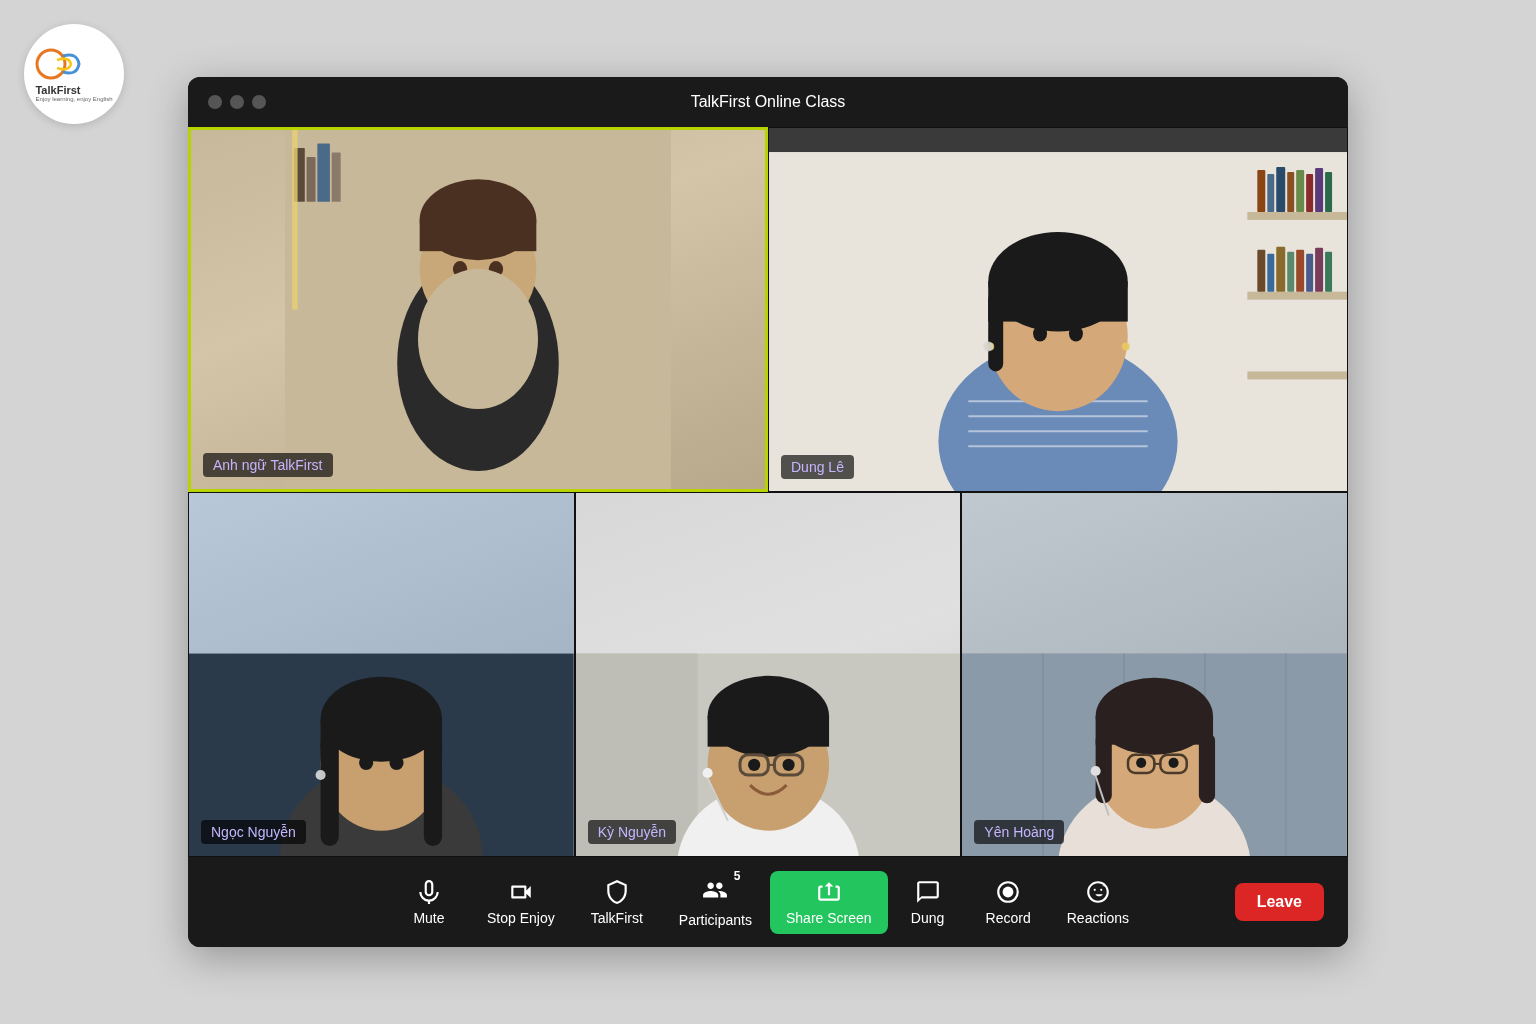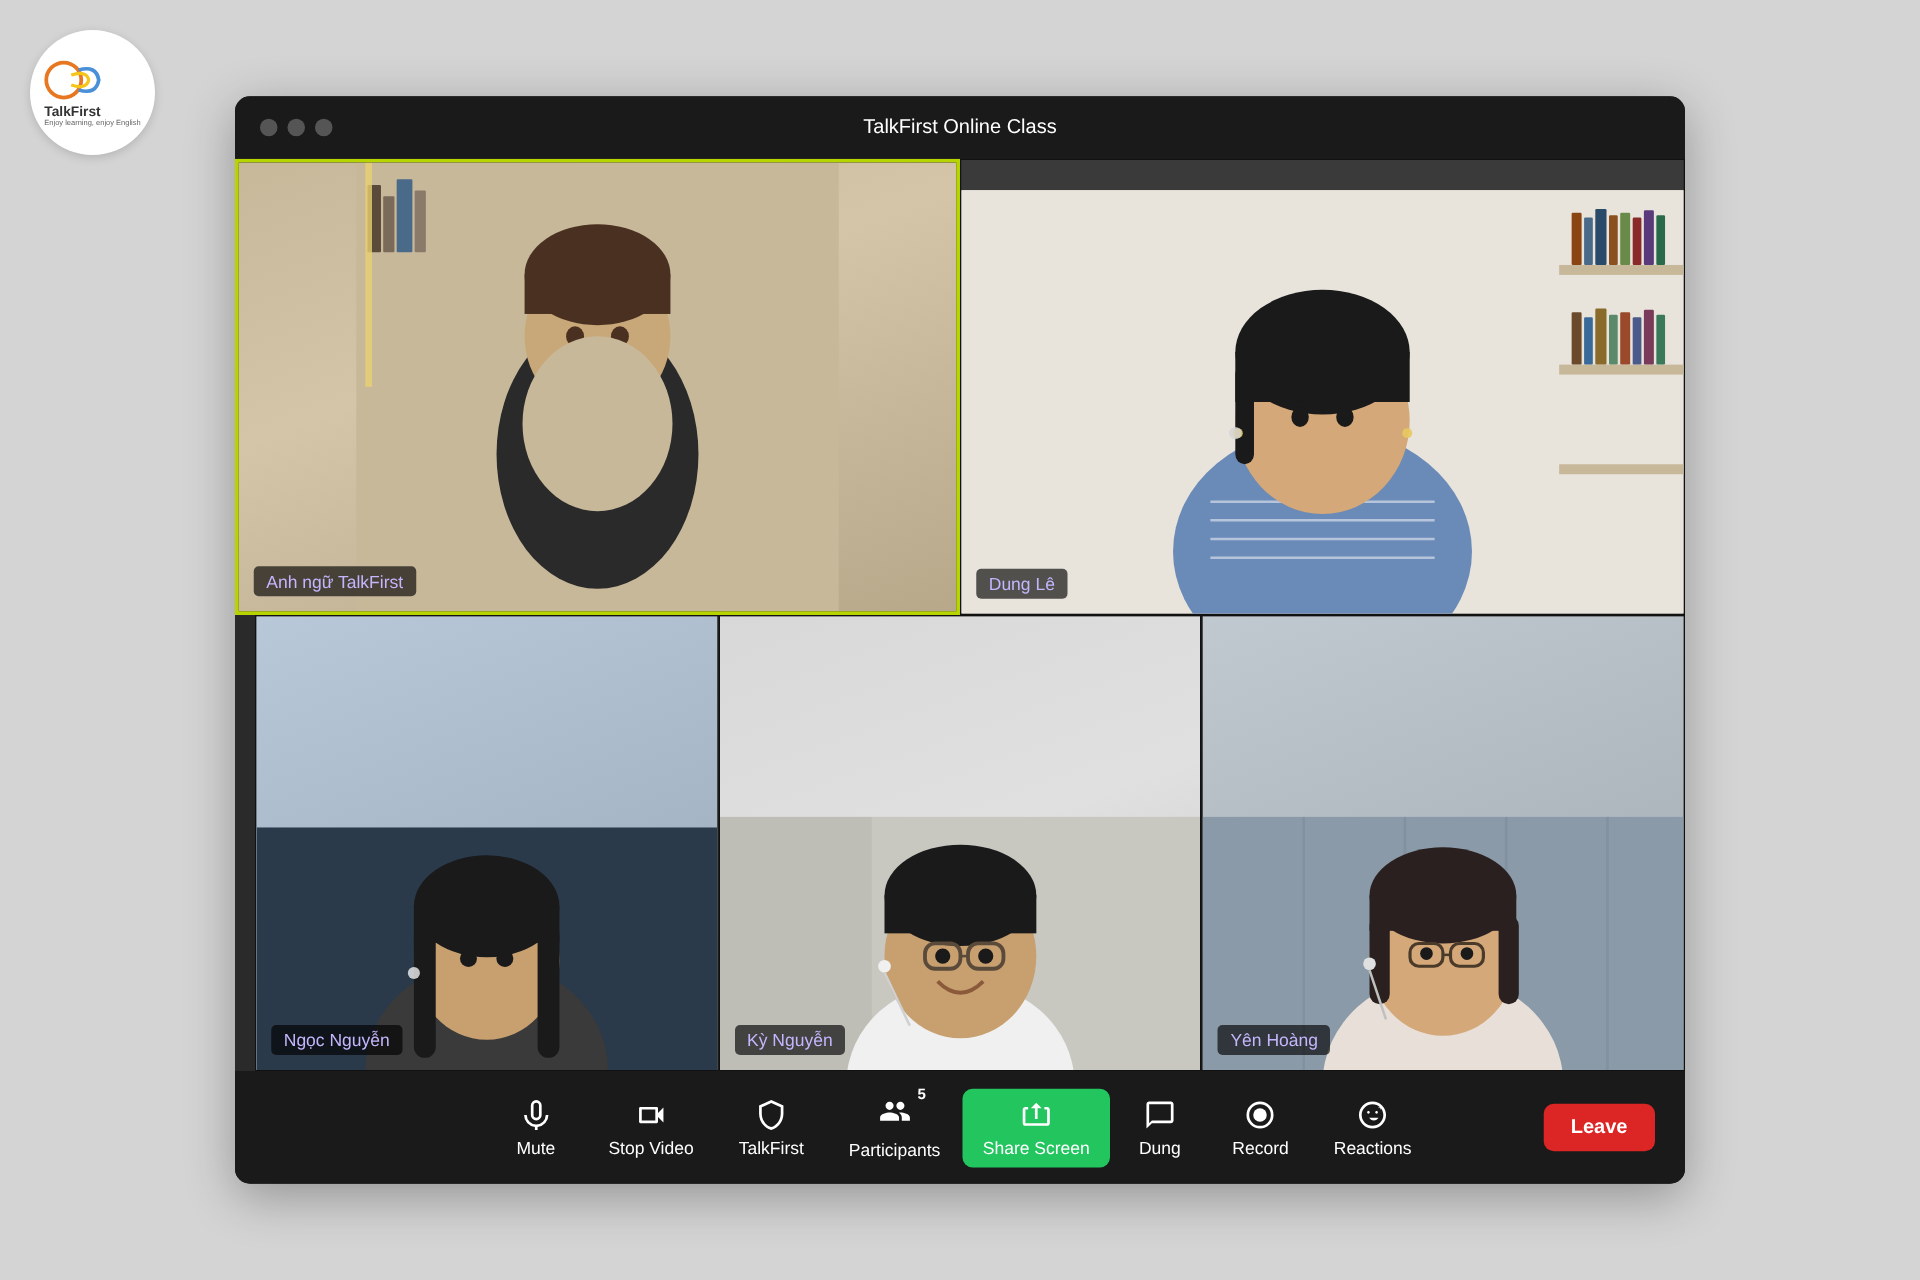--- a/index.html
+++ b/index.html
@@ -384,21 +384,21 @@
           <ellipse cx="308" cy="182" rx="7" ry="8" fill="#1a1a1a"></ellipse>
 
           <circle cx="220" cy="195" r="5" fill="#d4d4d4" opacity="0.8"></circle>
         </svg>
       </div>
       <div class="participant-label">Dung Lê</div>
     </div>
 
     <div class="video-bottom-grid">
 
-      <div class="video-cell" style="border:1px solid #111;margin-left:16px;">
+      <div class="video-cell" style="border:1px solid #111;">
         <div class="video-bg bg-speaker3">
           <svg viewBox="0 0 380 200" width="100%" height="100%" style="position:absolute;top:0;left:0;" preserveAspectRatio="xMidYMax meet">
             <rect width="380" height="200" fill="#b0c0d0"></rect>
 
             <rect width="380" height="200" fill="#2a3a4a"></rect>
 
             <ellipse cx="190" cy="200" rx="100" ry="90" fill="#3a3a3a"></ellipse>
 
             <ellipse cx="190" cy="110" rx="60" ry="65" fill="#c8a070"></ellipse>
 
@@ -491,21 +491,21 @@
       <svg class="icon-svg" viewBox="0 0 24 24" fill="white">
         <path d="M12 1a4 4 0 0 1 4 4v7a4 4 0 0 1-8 0V5a4 4 0 0 1 4-4zm0 2a2 2 0 0 0-2 2v7a2 2 0 0 0 4 0V5a2 2 0 0 0-2-2zm-7 9a7 7 0 0 0 14 0h2a9 9 0 0 1-8 8.94V23h-2v-2.06A9 9 0 0 1 3 12z"></path>
       </svg>
       <span class="btn-label">Mute</span>
     </div>
 
     <div class="toolbar-btn">
       <svg class="icon-svg" viewBox="0 0 24 24" fill="white">
         <path d="M15 8v8H5V8h10zm1-2H4a1 1 0 0 0-1 1v10a1 1 0 0 0 1 1h12a1 1 0 0 0 1-1v-3.5l4 4v-11l-4 4V7a1 1 0 0 0-1-1z"></path>
       </svg>
-      <span class="btn-label">Stop Video</span>
+      <span class="btn-label">Stop Enjoy</span>
     </div>
 
     <div class="toolbar-btn">
       <svg class="icon-svg" viewBox="0 0 24 24" fill="white">
         <path d="M12 1L3 5v6c0 5.55 3.84 10.74 9 12 5.16-1.26 9-6.45 9-12V5l-9-4zm0 2.18l7 3.12V11c0 4.52-3.08 8.75-7 9.93-3.92-1.18-7-5.41-7-9.93V6.3l7-3.12z"></path>
       </svg>
       <span class="btn-label">TalkFirst</span>
     </div>
 
     <div class="toolbar-btn">

